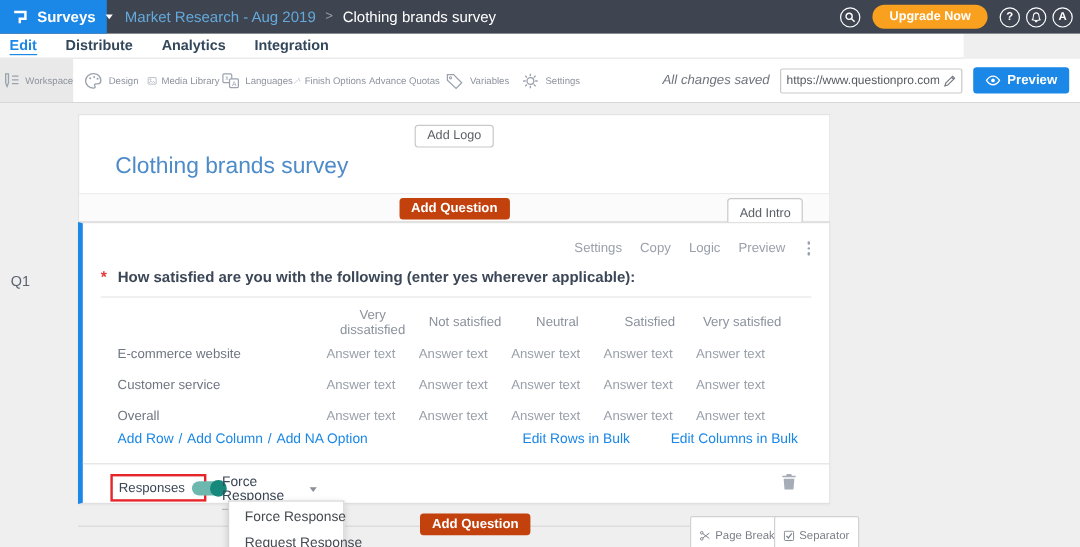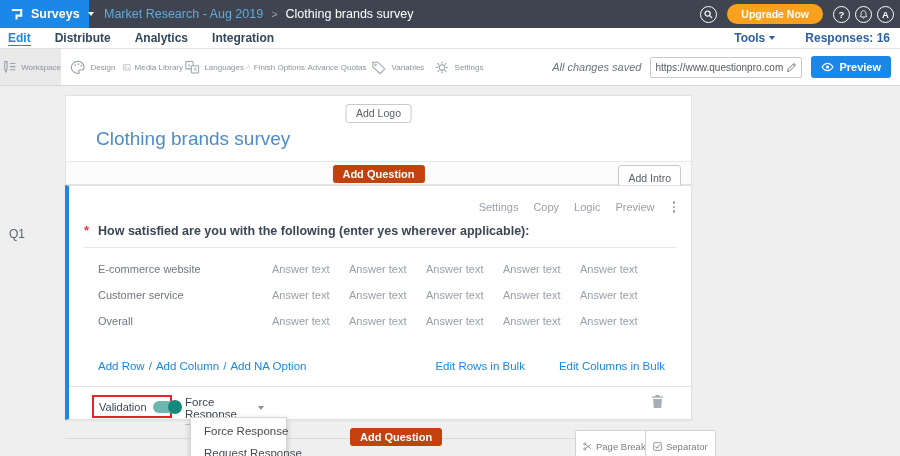--- a/index.html
+++ b/index.html
@@ -15,21 +15,21 @@
   .brand .caret { color:#fff; margin-left:1px; }
   .breadcrumb { display:flex; align-items:center; gap:8px; margin-left:15px; font-size:12.5px; }
   .crumb-folder { color:#64a9db; }
   .crumb-sep { color:#9aa1ab; font-size:11px; }
   .crumb-survey { color:#ffffff; }
   .topbar-right { margin-left:auto; display:flex; align-items:center; gap:5px; padding-right:6px; }
   .circle-btn { width:17px; height:17px; border:1.4px solid #fff; border-radius:50%; display:flex; align-items:center; justify-content:center; color:#fff; font-size:9.5px; font-weight:700; cursor:pointer; flex:none; }
   .upgrade-btn { background:#f9a01f; color:#fff; font-size:10.5px; font-weight:700; padding:4px 14px; border-radius:11px; margin:0 5px; cursor:pointer; white-space:nowrap; }
 
   
-  .navrow { position:absolute; left:0; top:28px; width:900px; height:21px; background:#ffffff; border-bottom:1px solid #e0e0e0; display:flex; align-items:center; padding:0 10px 0 8px; }
+  .navrow { position:absolute; left:0; top:28px; width:803px; height:21px; background:#ffffff; border-bottom:1px solid #e0e0e0; display:flex; align-items:center; padding:0 10px 0 8px; }
   .tab { font-size:12px; font-weight:700; color:#33475b; margin-right:24px; cursor:pointer; }
   .tab.active { color:#1b87e6; border-bottom:1px solid #1b87e6; }
   .navrow-right { margin-left:auto; display:flex; align-items:center; gap:30px; }
   .tools { font-size:12px; font-weight:700; color:#2e5f9e; display:flex; align-items:center; gap:4px; cursor:pointer; }
   .responses { font-size:12px; font-weight:700; color:#2e5f9e; cursor:pointer; }
 
   
   .toolbar { position:absolute; left:0; top:49px; width:900px; height:37px; background:#fff; border-bottom:1px solid #d8d8d8; display:flex; align-items:stretch; }
   .tool { width:61px; display:flex; flex-direction:row; align-items:center; justify-content:center; gap:3px; cursor:pointer; }
   .tool.active { background:#e9e9e9; }
@@ -44,21 +44,21 @@
   .main-bg { position:absolute; left:0; top:86px; width:900px; height:370px; background:#efefef; }
   .q-number { position:absolute; left:9px; top:227px; font-size:12px; color:#5a6270; }
 
   .header-card { position:absolute; left:65px; top:95px; width:627px; height:90px; background:#fff; border:1px solid #e3e3e3; }
   .add-logo { position:absolute; left:50%; transform:translateX(-50%); top:8px; height:19px; line-height:17px; padding:0 10px; background:#fff; border:1px solid #c9c9c9; border-radius:3px; font-size:10.5px; color:#5a5f66; cursor:pointer; white-space:nowrap; }
   .survey-title { position:absolute; left:30px; top:32px; font-size:19px; color:#4d8bc9; cursor:text; }
   .header-divider { position:absolute; left:0; right:0; top:65px; border-top:1px solid #e8e8e8; }
   .header-strip { position:absolute; left:0; right:0; top:66px; bottom:0; background:#fbfbfb; }
   .btn-blue { background:#c2410c; color:#fff; font-size:11px; font-weight:700; padding:3px 10px; border-radius:3px; cursor:pointer; white-space:nowrap; }
   .add-question-top { position:absolute; left:50%; transform:translateX(-50%); top:3px; }
-  .add-intro { position:absolute; right:10px; top:3px; background:#fff; border:1px solid #c9c9c9; border-radius:3px; font-size:10.5px; color:#5a5f66; padding:6px 9px; cursor:pointer; white-space:nowrap; }
+  .add-intro { position:absolute; right:22px; top:3px; background:#fff; border:1px solid #c9c9c9; border-radius:3px; font-size:10.5px; color:#5a5f66; padding:6px 9px; cursor:pointer; white-space:nowrap; }
 
   
   .question-card { position:absolute; left:65px; top:185px; width:627px; height:235px; background:#fff; border:1px solid #e0e0e0; border-left:4px solid #1b87e6; box-shadow:0 1px 2px rgba(0,0,0,0.05); }
   .q-actions { position:absolute; right:13px; top:14px; display:flex; align-items:center; gap:15px; font-size:11px; color:#9aa0ab; }
   .q-action { cursor:pointer; }
   .more-dots { display:flex; flex-direction:column; gap:2px; cursor:pointer; padding:1px 3px; }
   .more-dots i { width:2.5px; height:2.5px; border-radius:50%; background:#9aa0ab; display:block; }
   .q-text-row { position:absolute; left:15px; top:37px; display:flex; align-items:baseline; gap:9px; }
   .req-star { color:#e6393d; font-size:13px; font-weight:700; }
   .q-text { font-size:12.5px; font-weight:700; color:#3b4656; cursor:text; }
@@ -129,27 +129,20 @@
     </span>
     <span class="circle-btn">A</span>
   </div>
 </div>
 
 <div class="navrow">
   <span class="tab active">Edit</span>
   <span class="tab">Distribute</span>
   <span class="tab">Analytics</span>
   <span class="tab">Integration</span>
-  <div class="navrow-right">
-    <span class="tools">
-      <span>Tools</span>
-      <span class="caret"></span>
-    </span>
-    <span class="responses">Responses: 16</span>
-  </div>
 </div>
 
 <div class="toolbar">
   <div class="tool active">
     <svg width="20" height="15" viewBox="0 0 20 16">
         <path d="M5.2 1.5h2.6v8.3L6.5 13 5.2 9.8z M11 3.5h6 M11 7h6 M11 10.5h6" fill="none" stroke="#9aa2ad" stroke-width="1.2"></path>
       </svg>
     <span class="tool-label">Workspace</span>
   </div>
   <div class="tool">
@@ -252,20 +245,28 @@
   </div>
 
   <div class="q-text-row">
     <span class="req-star">*</span>
     <span class="q-text">How satisfied are you with the following (enter yes wherever applicable):</span>
   </div>
   <div class="q-divider"></div>
 
   <table class="matrix">
     <tbody>
+        <tr>
+      <th class="col-rowlabel"></th>
+      <th class="col-head">Very dissatisfied</th>
+      <th class="col-head">Not satisfied</th>
+      <th class="col-head">Neutral</th>
+      <th class="col-head">Satisfied</th>
+      <th class="col-head">Very satisfied</th>
+    </tr>
     <tr>
       <td class="col-rowlabel">E-commerce website</td>
       <td class="cell">Answer text</td>
       <td class="cell">Answer text</td>
       <td class="cell">Answer text</td>
       <td class="cell">Answer text</td>
       <td class="cell">Answer text</td>
     </tr>
     <tr>
       <td class="col-rowlabel">Customer service</td>
@@ -294,21 +295,21 @@
     <span class="tbl-link">Add NA Option</span>
     <span class="links-right">
       <span class="tbl-link">Edit Rows in Bulk</span>
       <span class="tbl-link">Edit Columns in Bulk</span>
     </span>
   </div>
 
   <div class="card-divider"></div>
 
   <div class="annotation-box">
-    <span class="validation-label">Validation</span>
+    <span class="validation-label">Responses</span>
     <span class="toggle">
         <span class="toggle-knob"></span>
       </span>
   </div>
 
   <div class="force-dd">
     <span>Force Response</span>
     <span class="caret"></span>
   </div>
 

